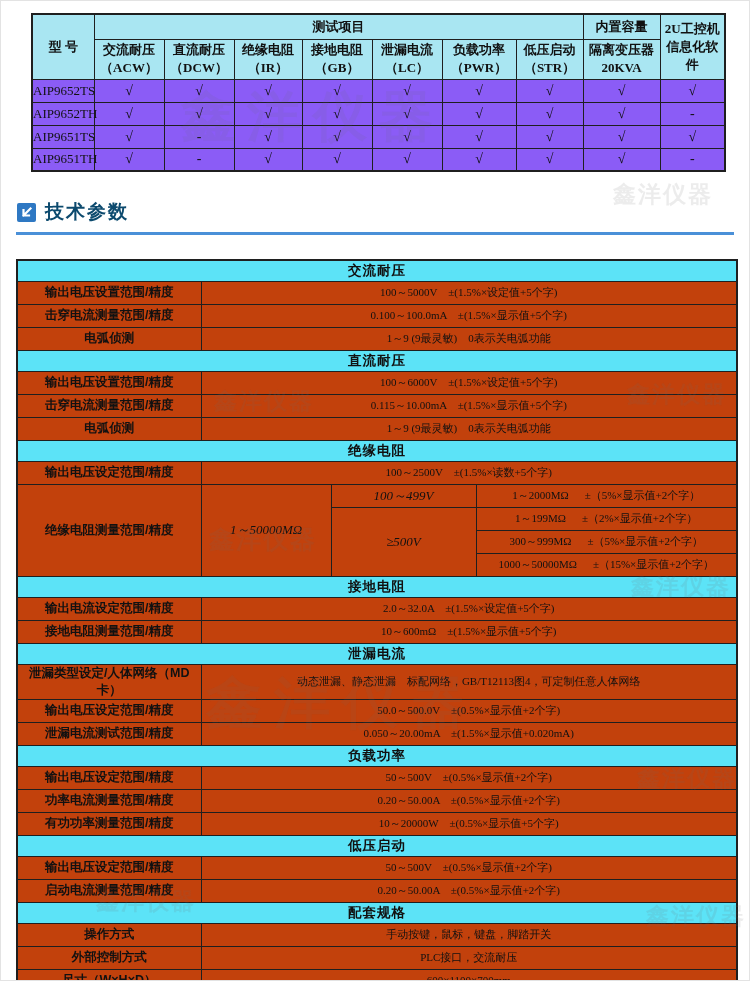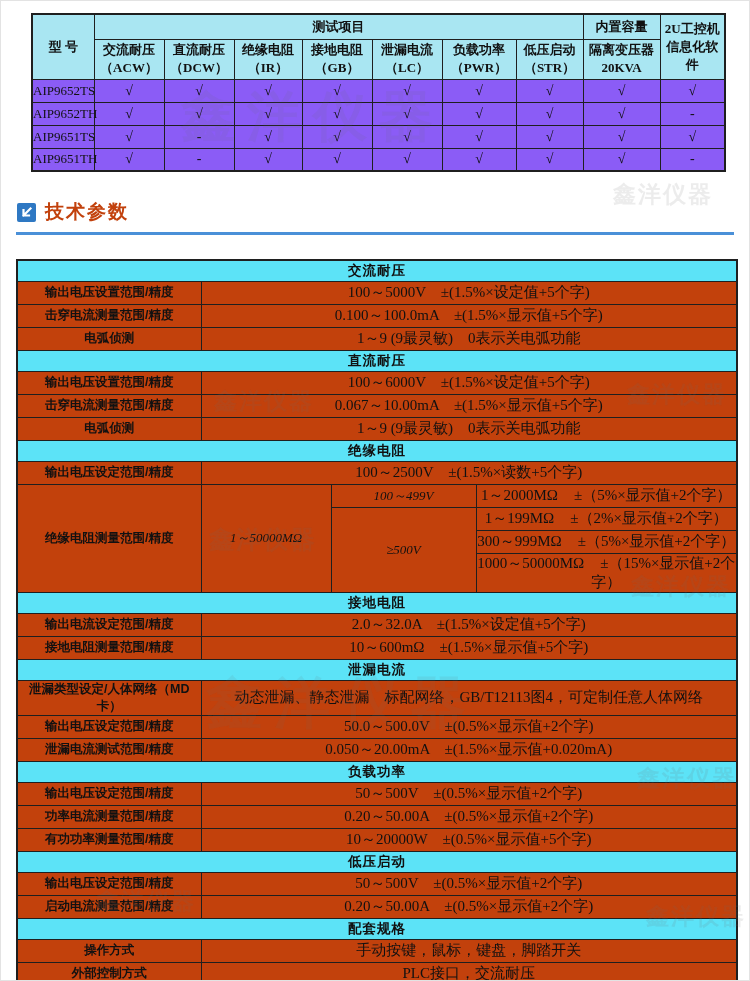--- a/index.html
+++ b/index.html
@@ -39,33 +39,33 @@
   .top-table .hr2 th { height:40px; line-height:18px; }
   .top-table td { height:23px; background:#8b5cf6; }
   .model-cell { font-family:"Liberation Serif","DejaVu Serif",serif; font-size:13px; }
   .check-cell { font-family:"Liberation Serif","DejaVu Serif",serif; font-size:14px; }
 
   
   .tech-heading {
     margin:27px 15px 0 15px; padding-bottom:7px; border-bottom:3px solid #4a90d8;
     display:flex; align-items:center; gap:8px; position:relative; z-index:1;
   }
-  .tech-heading .txt { font-size:19px; font-weight:bold; color:#c2410c; letter-spacing:2px; }
+  .tech-heading .txt { font-size:19px; font-weight:bold; color:#0c4a6e; letter-spacing:2px; }
   .tech-heading svg { display:block; }
 
   
   .spec-wrap { padding:24px 15px 0 15px; position:relative; z-index:1; }
   .spec-table { width:720px; border:2px solid #1f1f1f; table-layout:fixed; }
   .spec-table td { border:1px solid #1f1f1f; text-align:center; vertical-align:middle; background:#c2410c; }
   .spec-table .sec {
     background:#5ce3f7; font-weight:bold; font-size:13.5px; height:21px; letter-spacing:1px;
   }
   .spec-table .lbl { font-weight:bold; font-size:12.5px; height:23px; }
   .spec-table .val {
-    font-family:"Liberation Serif","DejaVu Serif",serif; font-size:15px; height:23px;
+    font-family:"Liberation Serif","DejaVu Serif",serif; font-size:11px; height:23px;
   }
   .spec-table .sub { font-family:"Liberation Serif","DejaVu Serif",serif; font-size:13px;font-style:italic; }
   .acc-pair .rng { margin-right:16px;margin-top:32px; }
 </style>
 </head>
 <body>
 
 <div class="page">
 
   <span class="wm wm1">鑫洋仪器</span>
@@ -227,21 +227,21 @@
 
       <tr>
             <td class="sec" colspan="4">直流耐压</td>
           </tr>
       <tr>
         <td class="lbl">输出电压设置范围/精度</td>
         <td class="val" colspan="3">100～6000V　±(1.5%×设定值+5个字)</td>
       </tr>
       <tr>
         <td class="lbl">击穿电流测量范围/精度</td>
-        <td class="val" colspan="3">0.067～10.00mA　±(1.5%×显示值+5个字)</td>
+        <td class="val" colspan="3">0.115～10.00mA　±(1.5%×显示值+5个字)</td>
       </tr>
       <tr>
         <td class="lbl">电弧侦测</td>
         <td class="val" colspan="3">1～9 (9最灵敏)　0表示关电弧功能</td>
       </tr>
 
       <tr>
             <td class="sec" colspan="4">绝缘电阻</td>
           </tr>
       <tr>

